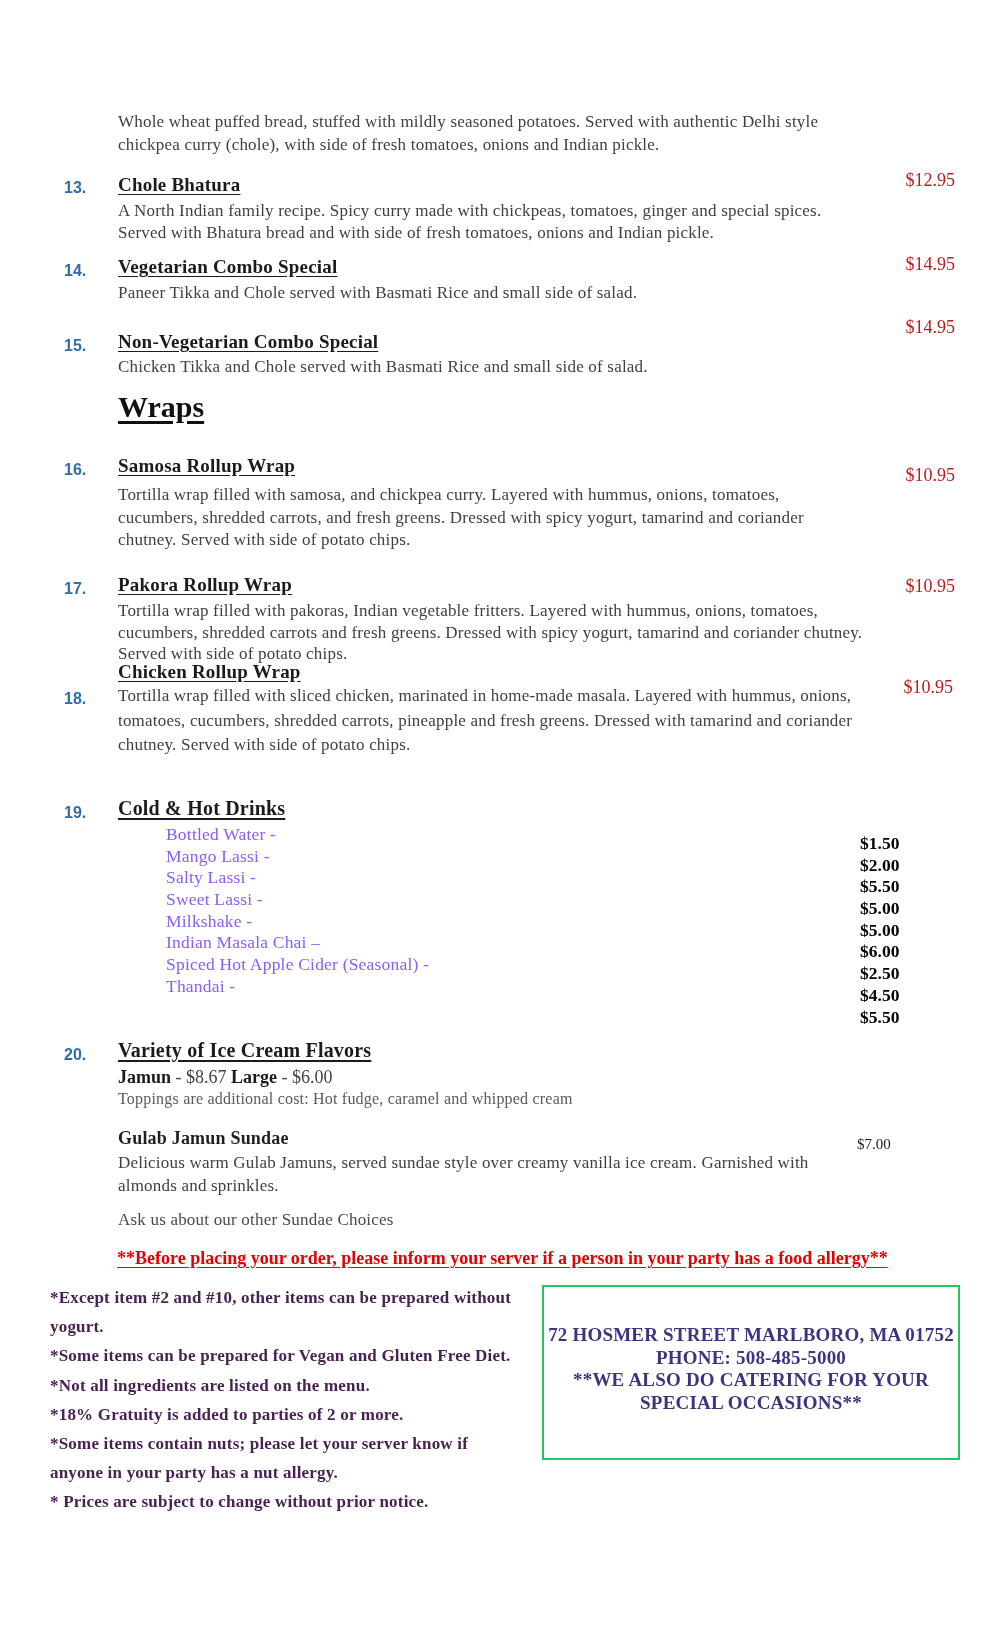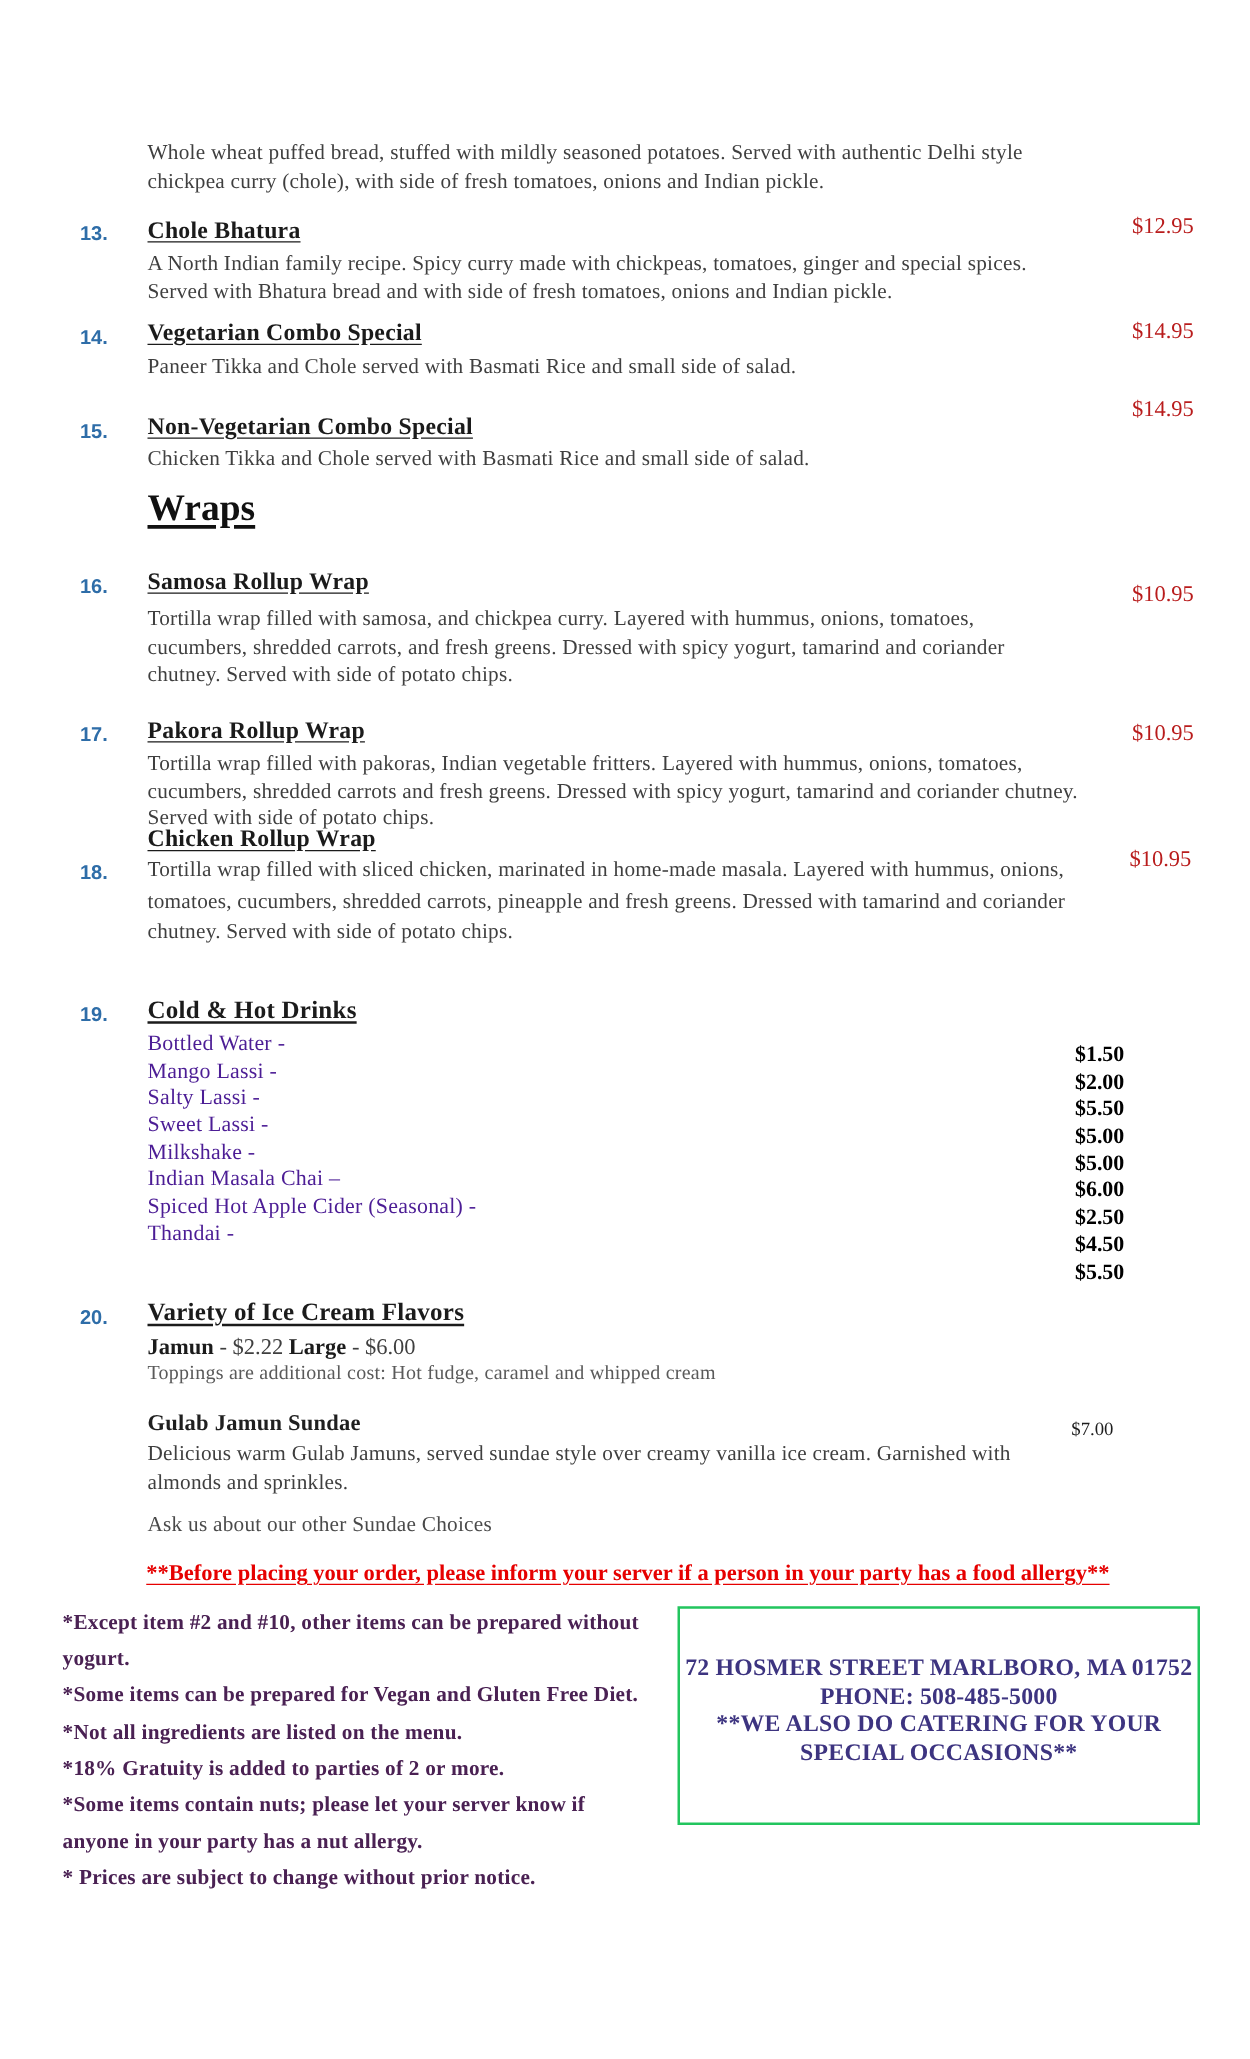--- a/index.html
+++ b/index.html
@@ -46,21 +46,21 @@
     color:#b91c1c;
   }
   .section-heading{
     left:118px;
     font-size:30px;
     font-weight:bold;
     color:#111111;
     text-decoration:underline;
     text-underline-offset:4px;
   }
-  .drink-col div{height:21.7px;font-size:17.5px;color:#4c1d95;letter-spacing:.2px;}
+  .drink-col div{height:21.7px;font-size:17.5px;color:#8b5cf6;letter-spacing:.2px;margin-left:48px;}
   .drink-prices div{height:21.7px;font-size:17.5px;font-weight:bold;color:#000000;}
   .sizes{left:118px;font-size:18px;color:#3f3f3f;}
   .sizes b{color:#1b1b1b;}
   .note-small{left:118px;font-size:16px;color:#5a5a5a;letter-spacing:.2px;}
   .sub-title{
     left:118px;font-size:18px;font-weight:bold;color:#1f1f1f;letter-spacing:.2px;
   }
   .allergy{
     left:117px;
     width:780px;
@@ -161,21 +161,21 @@
     <div>$5.00</div>
     <div>$5.00</div>
     <div>$6.00</div>
     <div>$2.50</div>
     <div>$4.50</div>
     <div>$5.50</div>
   </div>
 
   <div class="abs num" style="top:1046px;">20.</div>
   <div class="abs title big" style="top:1039px;">Variety of Ice Cream Flavors</div>
-  <div class="abs sizes" style="top:1067px;"><b>Jamun</b><span> - $2.22 </span><b>Large</b><span> - $6.00</span></div>
+  <div class="abs sizes" style="top:1067px;"><b>Jamun</b><span> - $8.67 </span><b>Large</b><span> - $6.00</span></div>
   <div class="abs note-small" style="top:1090px;">Toppings are additional cost: Hot fudge, caramel and whipped cream</div>
 
   <div class="abs sub-title" style="top:1128px;">Gulab Jamun Sundae</div>
   <div class="abs" style="top:1136px;left:857px;font-size:15px;color:#1d1d1d;">$7.00</div>
   <p class="abs body" style="top:1152px;line-height:22.5px;width:740px;">Delicious warm Gulab Jamuns, served sundae style over creamy vanilla ice cream. Garnished with almonds and sprinkles.</p>
   <div class="abs note-small" style="top:1210px;font-size:17px;color:#4a4a4a;">Ask us about our other Sundae Choices</div>
 
   <div class="abs allergy" style="top:1248px;">**Before placing your order, please inform your server if a person in your party has a food allergy**</div>
 
   <div class="abs footnotes">

